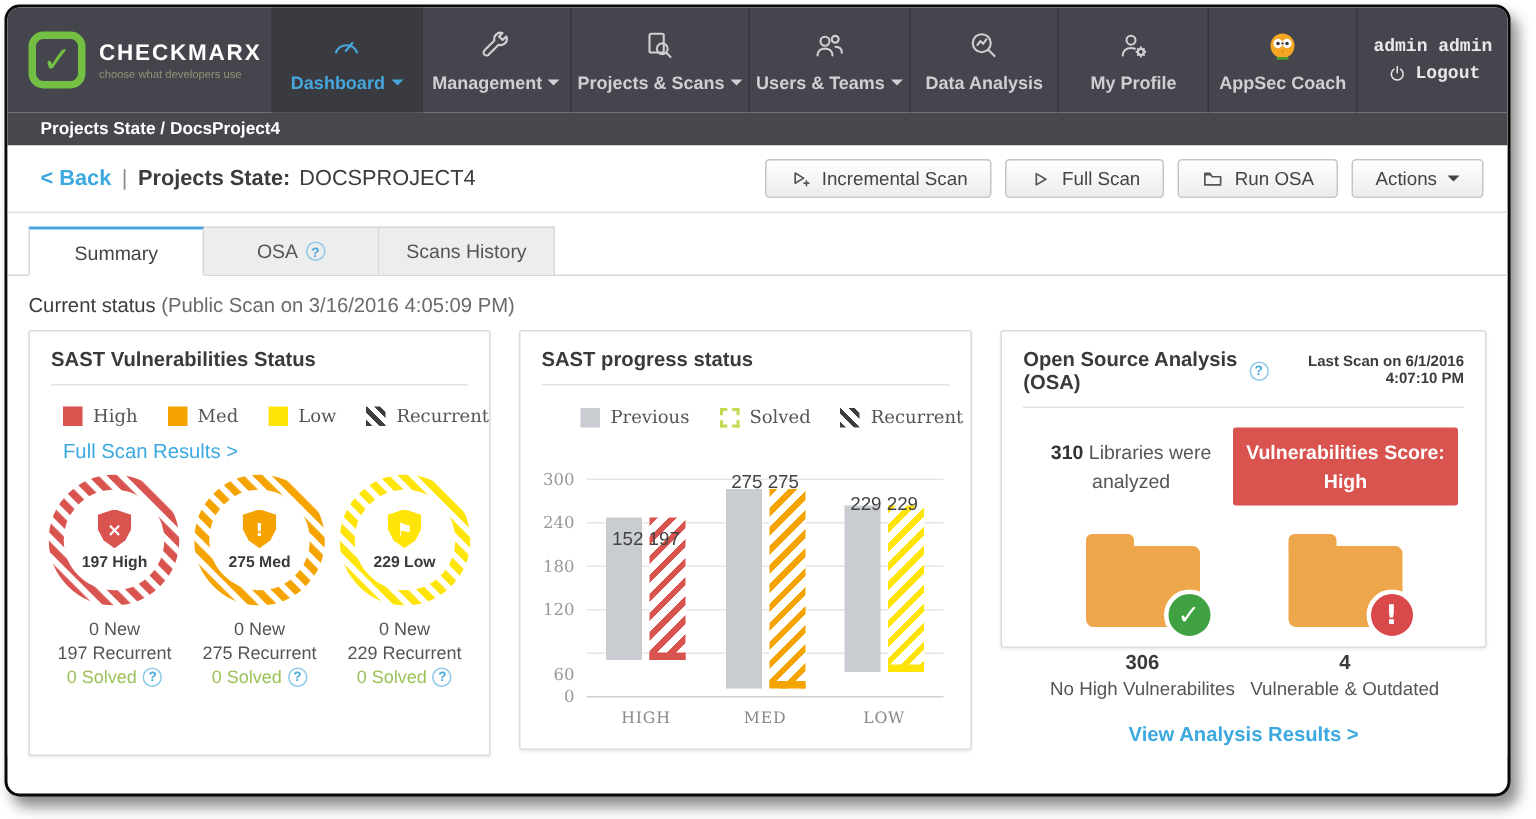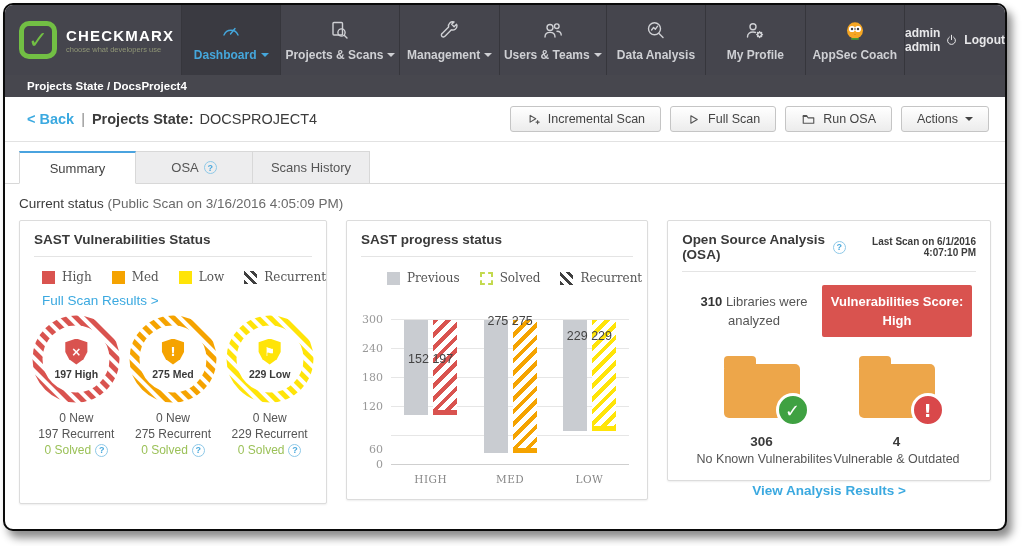--- a/index.html
+++ b/index.html
@@ -16,22 +16,22 @@
   .brand-name { color:#fff; font-size:15px; font-weight:bold; letter-spacing:1.2px; }
   .brand-tag  { color:#8f9576; font-size:7.5px; margin-top:1px; }
   .nav-item { flex:1 1 0; display:flex; flex-direction:column; align-items:center; justify-content:center;
               gap:5px; border-left:1px solid #36363c; color:#cfd0d4; cursor:pointer; padding:0 4px; }
   .nav-item .lbl { font-size:12px; font-weight:bold; white-space:nowrap; }
   .nav-item.active { background:#3a3a41; color:#45a7dc; }
   .ni { width:24px; height:24px; stroke:currentColor; fill:none; stroke-width:1.4;
         stroke-linecap:round; stroke-linejoin:round; }
   .caret { display:inline-block; border:4px solid transparent; border-top-color:currentColor;
            margin-left:4px; position:relative; top:2px; }
-  .user-box { flex:1.1 1 0; border-left:1px solid #36363c; display:flex; flex-direction:row;
-              align-items:center; justify-content:center; gap:4px; color:#e8e8ea; }
+  .user-box { flex:1.1 1 0; border-left:1px solid #36363c; display:flex; flex-direction:column;
+              align-items:center; justify-content:center; gap:4px; color:#e8e8ea;font-family:Liberation Mono, monospace; }
   .user-name { font-size:12px; font-weight:bold; }
   .logout { display:flex; align-items:center; gap:5px; font-size:12px; font-weight:bold; cursor:pointer; }
   .logout svg { width:15px; height:15px; stroke:#e8e8ea; fill:none; stroke-width:1.6; stroke-linecap:round; }
 
   
   .breadcrumb { height:22px; background:#47474e; color:#fff; font-size:11.5px; font-weight:bold;
                 display:flex; align-items:center; padding-left:22px; }
 
   
   .page-header { height:45px; background:#fff; display:flex; align-items:center;
@@ -94,32 +94,32 @@
   .p2 { width:306px; height:280px; }
   .chart-legend { display:flex; align-items:center; gap:7px; margin:14px 0 0 40px;
                   font-family:"DejaVu Serif",serif; font-size:12px; color:#555; }
   .plot-wrap { position:relative; height:190px; margin:14px 14px 0 10px; }
   .ytick { position:absolute; left:0; width:26px; text-align:right; font-family:"DejaVu Serif",serif;
            font-size:11px; color:#999; }
   .gline { position:absolute; left:34px; right:4px; height:1px; background:#e6e6e6; }
   .gline.base { background:#cfcfcf; }
   .bars { position:absolute; left:34px; right:4px; bottom:24px; height:145px;
           display:flex; justify-content:space-around; align-items:flex-end; }
-  .bgroup { position:relative; display:flex; align-items:flex-start; gap:5px; height:145px; }
+  .bgroup { position:relative; display:flex; align-items:center; gap:5px; height:145px; }
   .bar { width:24px; }
   .bar.solid { background:#c9ccd1; }
   .bar.striped { position:relative; }
   .bar.striped .band { position:absolute; left:0; right:0; bottom:0; height:5px; }
   .bval { position:absolute; left:50%; transform:translateX(-50%); white-space:nowrap;
           font-size:12.5px; color:#444; }
   .xlab { position:absolute; left:50%; transform:translateX(-50%); bottom:-20px;
           font-family:"DejaVu Serif",serif; font-size:10.5px; color:#888; letter-spacing:.5px; }
 
   
-  .p3 { width:328px; height:261px; }
+  .p3 { width:328px; height:212px; }
   .p3 .title-row { display:flex; align-items:center; padding:11px 14px 9px 14px; gap:6px; }
   .p3 .title-row h3 { padding:0; }
   .last-scan { margin-left:auto; font-size:10px; font-weight:bold; color:#3c3c3c; text-align:right; }
   .osa-top { display:flex; align-items:center; margin:13px 18px 0 18px; }
   .libs { width:128px; text-align:center; font-size:13px; color:#555; line-height:1.5; margin:0 auto; }
   .libs b { color:#333; }
   .score-box { width:150px; min-height:52px; border-radius:2px; color:#fff; font-size:13px; font-weight:bold;
                display:flex; flex-direction:column; align-items:center; justify-content:center;
                gap:4px; text-align:center; padding:6px 8px; }
   .folders { display:flex; justify-content:space-around; margin-top:15px; padding:0 26px; }
@@ -155,32 +155,32 @@
     <div class="nav-item active">
       <svg class="ni" viewBox="0 0 24 24">
         <path d="M5 16a7.5 7.5 0 0 1 14 0"></path>
           <line x1="11.5" y1="15" x2="16" y2="9.5"></line>
       </svg>
       <span class="lbl"><span>Dashboard</span><span class="caret"></span></span>
     </div>
 
     <div class="nav-item">
       <svg class="ni" viewBox="0 0 24 24">
+        <path d="M19 6.8a4.2 4.2 0 0 1-5.6 4L7 17.2a2 2 0 1 1-2.8-2.8L10.6 8A4.2 4.2 0 0 1 16 3l-2.3 2.3 2.4 2.4L18.5 5.3a4.2 4.2 0 0 1 .5 1.5z"></path>
+      </svg>
+      <span class="lbl"><span>Management</span><span class="caret"></span></span>
+    </div>
+
+    <div class="nav-item">
+      <svg class="ni" viewBox="0 0 24 24">
         <rect x="5" y="3.5" width="9.5" height="12.5" rx="1"></rect>
           <circle cx="13.5" cy="13.5" r="3.6"></circle>
           <line x1="16.2" y1="16.2" x2="19" y2="19"></line>
       </svg>
       <span class="lbl"><span>Projects &amp; Scans</span><span class="caret"></span></span>
-    </div>
-
-    <div class="nav-item">
-      <svg class="ni" viewBox="0 0 24 24">
-        <path d="M19 6.8a4.2 4.2 0 0 1-5.6 4L7 17.2a2 2 0 1 1-2.8-2.8L10.6 8A4.2 4.2 0 0 1 16 3l-2.3 2.3 2.4 2.4L18.5 5.3a4.2 4.2 0 0 1 .5 1.5z"></path>
-      </svg>
-      <span class="lbl"><span>Management</span><span class="caret"></span></span>
     </div>
 
     <div class="nav-item">
       <svg class="ni" viewBox="0 0 24 24">
         <circle cx="9" cy="8.5" r="3"></circle>
           <path d="M4 18c0-3 2.2-4.6 5-4.6s5 1.6 5 4.6"></path>
           <circle cx="15.8" cy="7.2" r="2.3"></circle>
           <path d="M16 12.2c2.5.1 4.2 1.5 4.2 3.9"></path>
       </svg>
       <span class="lbl"><span>Users &amp; Teams</span><span class="caret"></span></span>
@@ -461,21 +461,21 @@
             <span>High</span>
           </div>
         </div>
 
         <div class="folders">
           <div class="osa-figure">
             <div class="folder" style="--fc: #eda64a;">
               <div class="badge" style="background: rgb(63, 161, 66);">✓</div>
             </div>
             <div class="f-count">306</div>
-            <div class="f-cap">No Known Vulnerabilites</div>
+            <div class="f-cap">No High Vulnerabilites</div>
           </div>
           <div class="osa-figure">
             <div class="folder" style="--fc: #eda64a;">
               <div class="badge" style="background: rgb(217, 72, 74);">!</div>
             </div>
             <div class="f-count">4</div>
             <div class="f-cap">Vulnerable &amp; Outdated</div>
           </div>
         </div>
 

